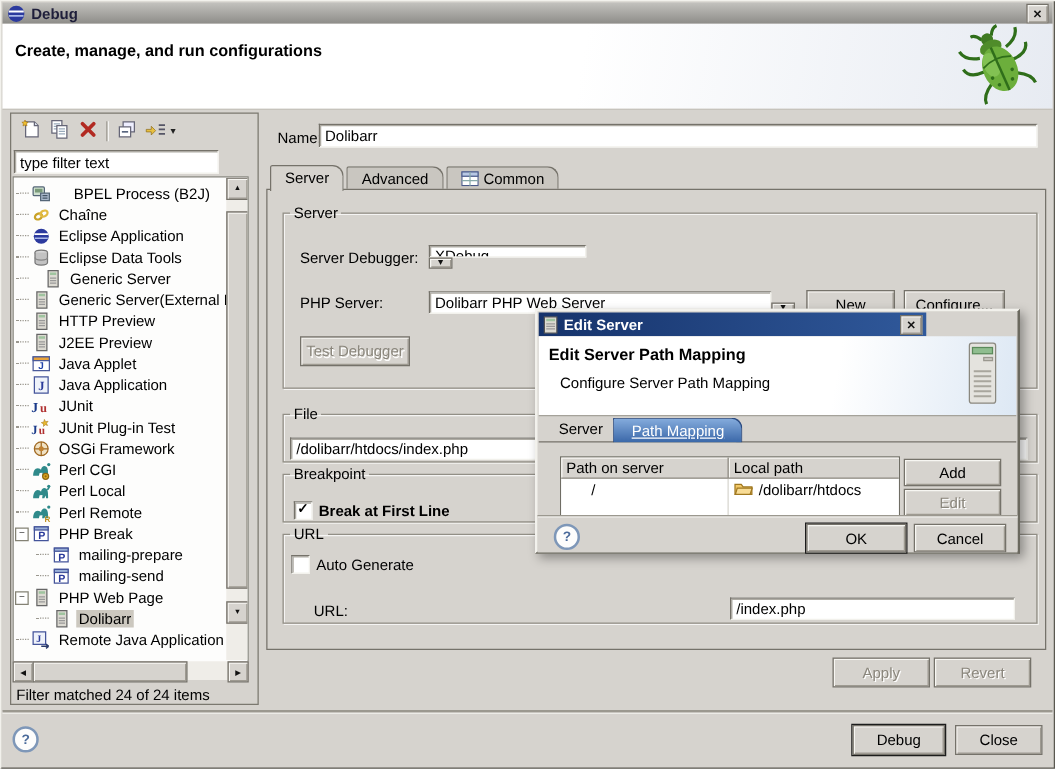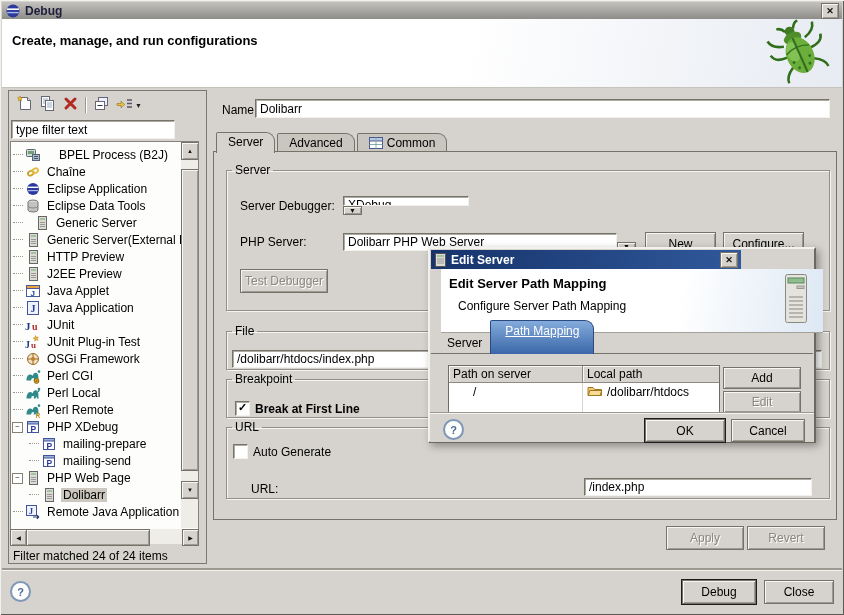--- a/index.html
+++ b/index.html
@@ -83,28 +83,28 @@
         display:flex;align-items:center;justify-content:center;font-size:11px;font-weight:bold;background:#fdfdfc;}
   #mainhelp{left:10px;top:581px;}
   #debugbtn{left:682px;top:580px;width:72px;height:22px;}
   #closebtn{left:764px;top:580px;width:68px;height:22px;}
   
   #dialog{left:428px;top:247px;width:388px;height:196px;background:#d6d3ce;z-index:10;
       border:2px solid;border-color:#f2f1ec #6b695f #6b695f #f2f1ec;box-shadow:3px 3px 8px rgba(0,0,0,.35);box-sizing:border-box;}
   #dlg-titlebar{position:absolute;left:1px;top:1px;width:310px;height:19px;
       background:linear-gradient(to right,#16336b,#30599b);display:flex;align-items:center;padding:0 3px;box-sizing:border-box;}
   #dlg-titlebar .dtext{color:#fff;font-weight:bold;font-size:12px;margin-left:4px;}
-  #dlg-header{position:absolute;left:11px;top:20px;width:382px;height:63px;
+  #dlg-header{position:absolute;left:1px;top:20px;width:382px;height:63px;
       background:linear-gradient(100deg,#ffffff 62%,#dde8f4);border-bottom:1px solid #a5a29a;}
   #dlg-heading{position:absolute;left:8px;top:7px;font-size:13px;font-weight:bold;}
   #dlg-subheading{position:absolute;left:17px;top:30px;font-size:12px;}
   #dlg-tabs{left:9px;top:84px;height:21px;z-index:1;}
   .dtab{padding:3px 8px 4px;font-size:12px;}
   .dtab.active{background:linear-gradient(#84abdc,#3a67a8);color:#fff;text-decoration:underline;
-      border-radius:2px 9px 0 0;border:1px solid #2a4a80;border-bottom:none;padding:3px 14px 16px;}
+      border-radius:2px 9px 0 0;border:1px solid #2a4a80;border-bottom:none;padding:3px 14px 2px;}
   #dlg-tabline{position:absolute;left:1px;top:104px;width:382px;height:1px;background:#75726a;}
   #dlg-table{position:absolute;left:18px;top:116px;width:270px;border:1px solid #6f6d64;background:#fff;}
   .thead{display:flex;height:17px;background:#d6d3ce;}
   .th{box-sizing:border-box;border-right:1px solid #8d8a81;border-bottom:1px solid #8d8a81;
       box-shadow:inset 1px 1px 0 #f7f6f2;padding:1px 4px;font-size:12px;}
   .tr{display:flex;height:17px;background:#fff;}
   .td{box-sizing:border-box;border-right:1px solid #d8d6cf;padding:1px 4px;font-size:12px;display:flex;align-items:center;gap:4px;}
   .c1{width:134px;}.c2{width:136px;}
   #dlg-add{position:absolute;left:293px;top:118px;width:76px;height:20px;}
   #dlg-edit{position:absolute;left:293px;top:142px;width:76px;height:20px;}
@@ -380,21 +380,21 @@
           </div>
           <div class="trow" style="padding-left: 14px;">
             <span class="texp">−</span>
             <span class="ticon">
               <svg width="16" height="16" viewBox="0 0 16 16">
                 <rect x="2.5" y="2.5" width="11" height="11" fill="#fff" stroke="#44549a"></rect>
                 <rect x="2.5" y="2.5" width="11" height="2.5" fill="#9ab0d8" stroke="#44549a"></rect>
                 <text x="5.5" y="12.5" font-size="8.5" font-weight="bold" fill="#2a3a9a" font-family="Liberation Sans,sans-serif">P</text>
               </svg>
             </span>
-            <span class="tlabel">PHP XDebug</span>
+            <span class="tlabel">PHP Break</span>
           </div>
           <div class="trow" style="padding-left: 30px;">
             <span class="tcon" style="left: 18px;"></span>
             <span class="ticon">
               <svg width="16" height="16" viewBox="0 0 16 16">
                 <rect x="2.5" y="2.5" width="11" height="11" fill="#fff" stroke="#44549a"></rect>
                 <rect x="2.5" y="2.5" width="11" height="2.5" fill="#9ab0d8" stroke="#44549a"></rect>
                 <text x="5.5" y="12.5" font-size="8.5" font-weight="bold" fill="#2a3a9a" font-family="Liberation Sans,sans-serif">P</text>
               </svg>
             </span>

